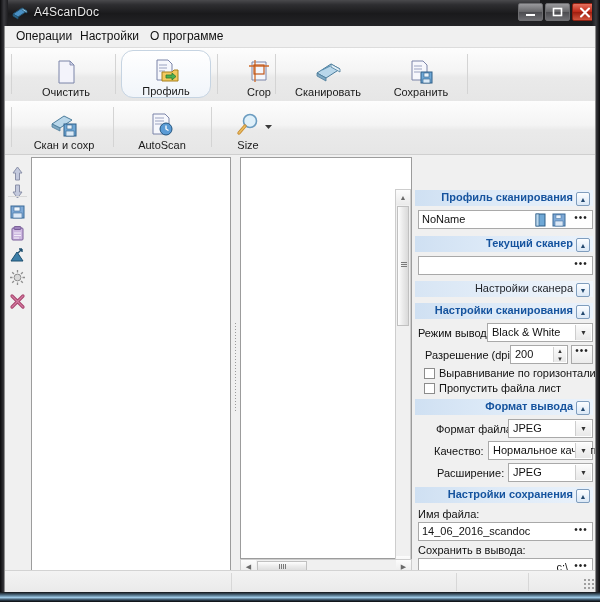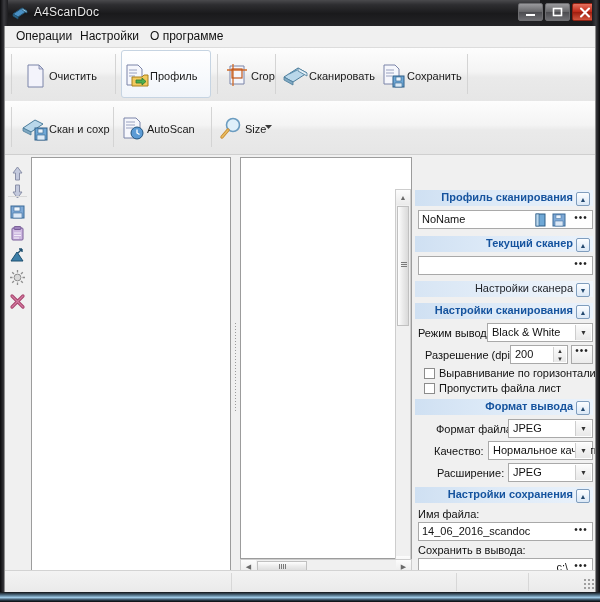--- a/index.html
+++ b/index.html
@@ -68,25 +68,25 @@
   .toolbar{
     position:absolute;left:0;width:592px;
     background:linear-gradient(to bottom,#fdfdfd 0%,#f4f4f4 45%,#eaeaea 55%,#e6e6e6 100%);
     border-bottom:1px solid #cfcfcf;
   }
   #toolbar1{top:22px;height:53px;}
   #toolbar2{top:75px;height:53px;}
   .tbtn{
     position:absolute;top:2px;height:48px;
     box-sizing:border-box;
-    display:flex;flex-direction:row;align-items:center;justify-content:flex-start;
+    display:flex;flex-direction:column;align-items:center;justify-content:flex-end;
     padding-top:3px;
   }
   .tbtn.framed{
-    border:1px solid #c6d4e2;border-radius:3px;
+    border:1px solid #c6d4e2;border-radius:12px;
     background:linear-gradient(to bottom,#ffffff,#f1f5fa);
   }
   .tbtn-icon{width:28px;height:26px;display:block;}
   .tbtn-label{font-size:11px;color:#1a1a1a;margin-top:1px;white-space:nowrap;}
   .tsep{position:absolute;top:6px;width:1px;height:40px;background:#d4d4d4;}
   #toolbar-dd{position:absolute;top:20px;left:258px;width:11px;height:11px;}
   
   #leftbar{
     position:absolute;left:0;top:129px;width:25px;height:410px;
     background:#f0f0f0;

